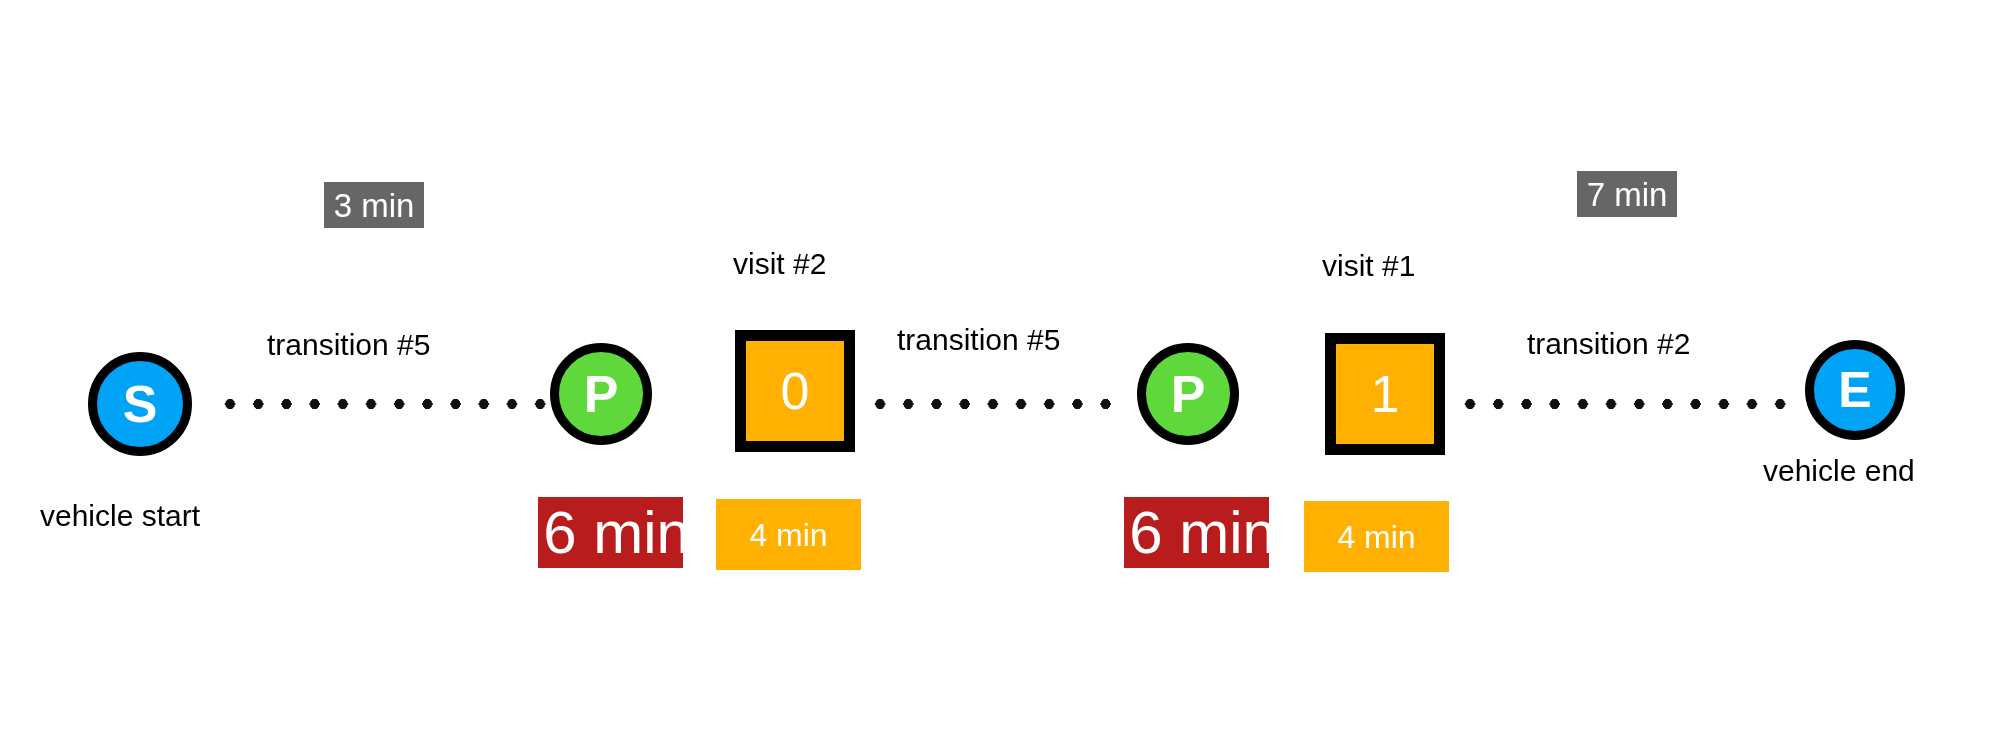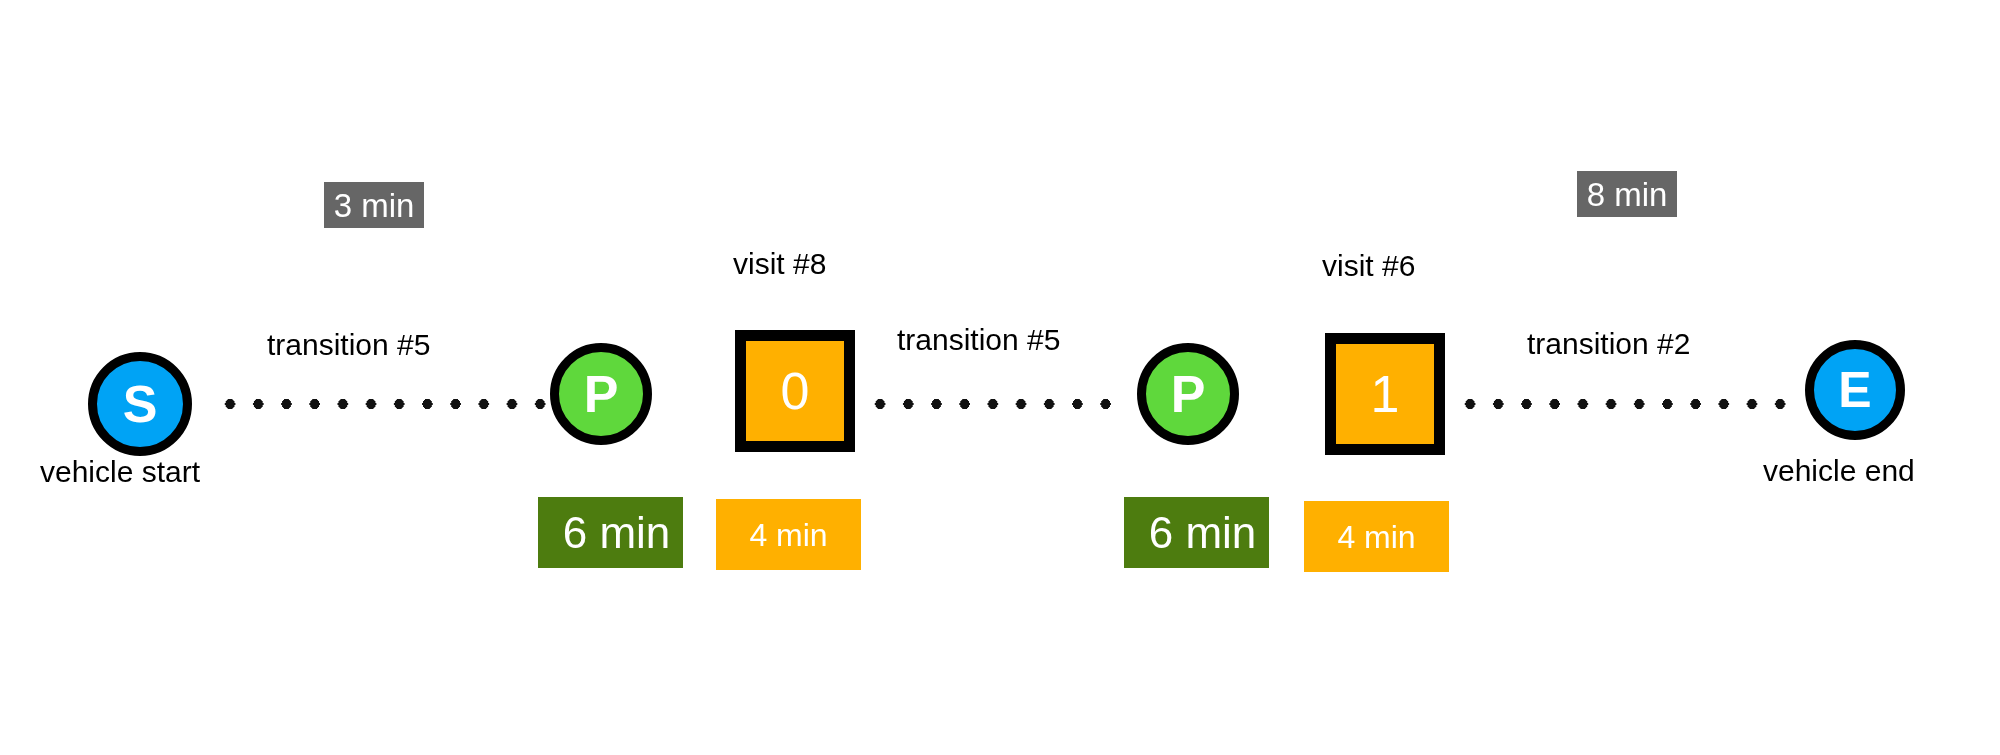--- a/index.html
+++ b/index.html
@@ -56,63 +56,63 @@
   
   .badge{
     position:absolute;
     color:#ffffff;
     white-space:nowrap;
     box-sizing:border-box;
     display:flex;align-items:center;justify-content:center;
     line-height:1;
   }
   .badge.gray{background:#666666;font-size:33px;}
-  .badge.green{background:#4d7c0f;font-size:44px;padding-left:12px;}
+  .badge.green{background:#b91c1c;font-size:60px;padding-left:12px;}
   .badge.orange{background:#FFB000;font-size:32px;}
 </style>
 </head>
 <body>
 
 <div id="stage">
 
   <div class="badge gray" style="left:324px;top:182px;width:100px;height:46px;">3 min</div>
 
   <div class="label" style="left:267px;top:330px;">transition #5</div>
 
   <div class="dotline" style="left:216px;top:399px;width:330px;"></div>
 
   <div class="node-circle" style="left:88px;top:352px;width:104px;height:104px;background:#00A3F5;font-size:52px;">S</div>
 
-  <div class="label" style="left:40px;top:457px;">vehicle start</div>
+  <div class="label" style="left:40px;top:501px;">vehicle start</div>
 
   <div class="node-circle" style="left:550px;top:343px;width:102px;height:102px;background:#5FD83C;font-size:52px;">P</div>
 
   <div class="badge green" style="left:538px;top:497px;width:145px;height:71px;">6 min</div>
 
-  <div class="label" style="left:733px;top:249px;">visit #8</div>
+  <div class="label" style="left:733px;top:249px;">visit #2</div>
 
   <div class="node-square" style="left:735px;top:330px;width:120px;height:122px;background:#FFB000;font-size:52px;">0</div>
 
   <div class="badge orange" style="left:716px;top:499px;width:145px;height:71px;">4 min</div>
 
   <div class="label" style="left:897px;top:325px;">transition #5</div>
 
   <div class="dotline" style="left:866px;top:399px;width:260px;"></div>
 
   <div class="node-circle" style="left:1137px;top:343px;width:102px;height:102px;background:#5FD83C;font-size:52px;">P</div>
 
   <div class="badge green" style="left:1124px;top:497px;width:145px;height:71px;">6 min</div>
 
-  <div class="label" style="left:1322px;top:251px;">visit #6</div>
+  <div class="label" style="left:1322px;top:251px;">visit #1</div>
 
   <div class="node-square" style="left:1325px;top:333px;width:120px;height:122px;background:#FFB000;font-size:52px;">1</div>
 
   <div class="badge orange" style="left:1304px;top:501px;width:145px;height:71px;">4 min</div>
 
-  <div class="badge gray" style="left:1577px;top:171px;width:100px;height:46px;">8 min</div>
+  <div class="badge gray" style="left:1577px;top:171px;width:100px;height:46px;">7 min</div>
 
   <div class="label" style="left:1527px;top:329px;">transition #2</div>
 
   <div class="dotline" style="left:1456px;top:399px;width:346px;"></div>
 
   <div class="node-circle" style="left:1805px;top:340px;width:100px;height:100px;background:#00A3F5;font-size:50px;">E</div>
 
   <div class="label" style="left:1763px;top:456px;">vehicle end</div>
 
 </div>

